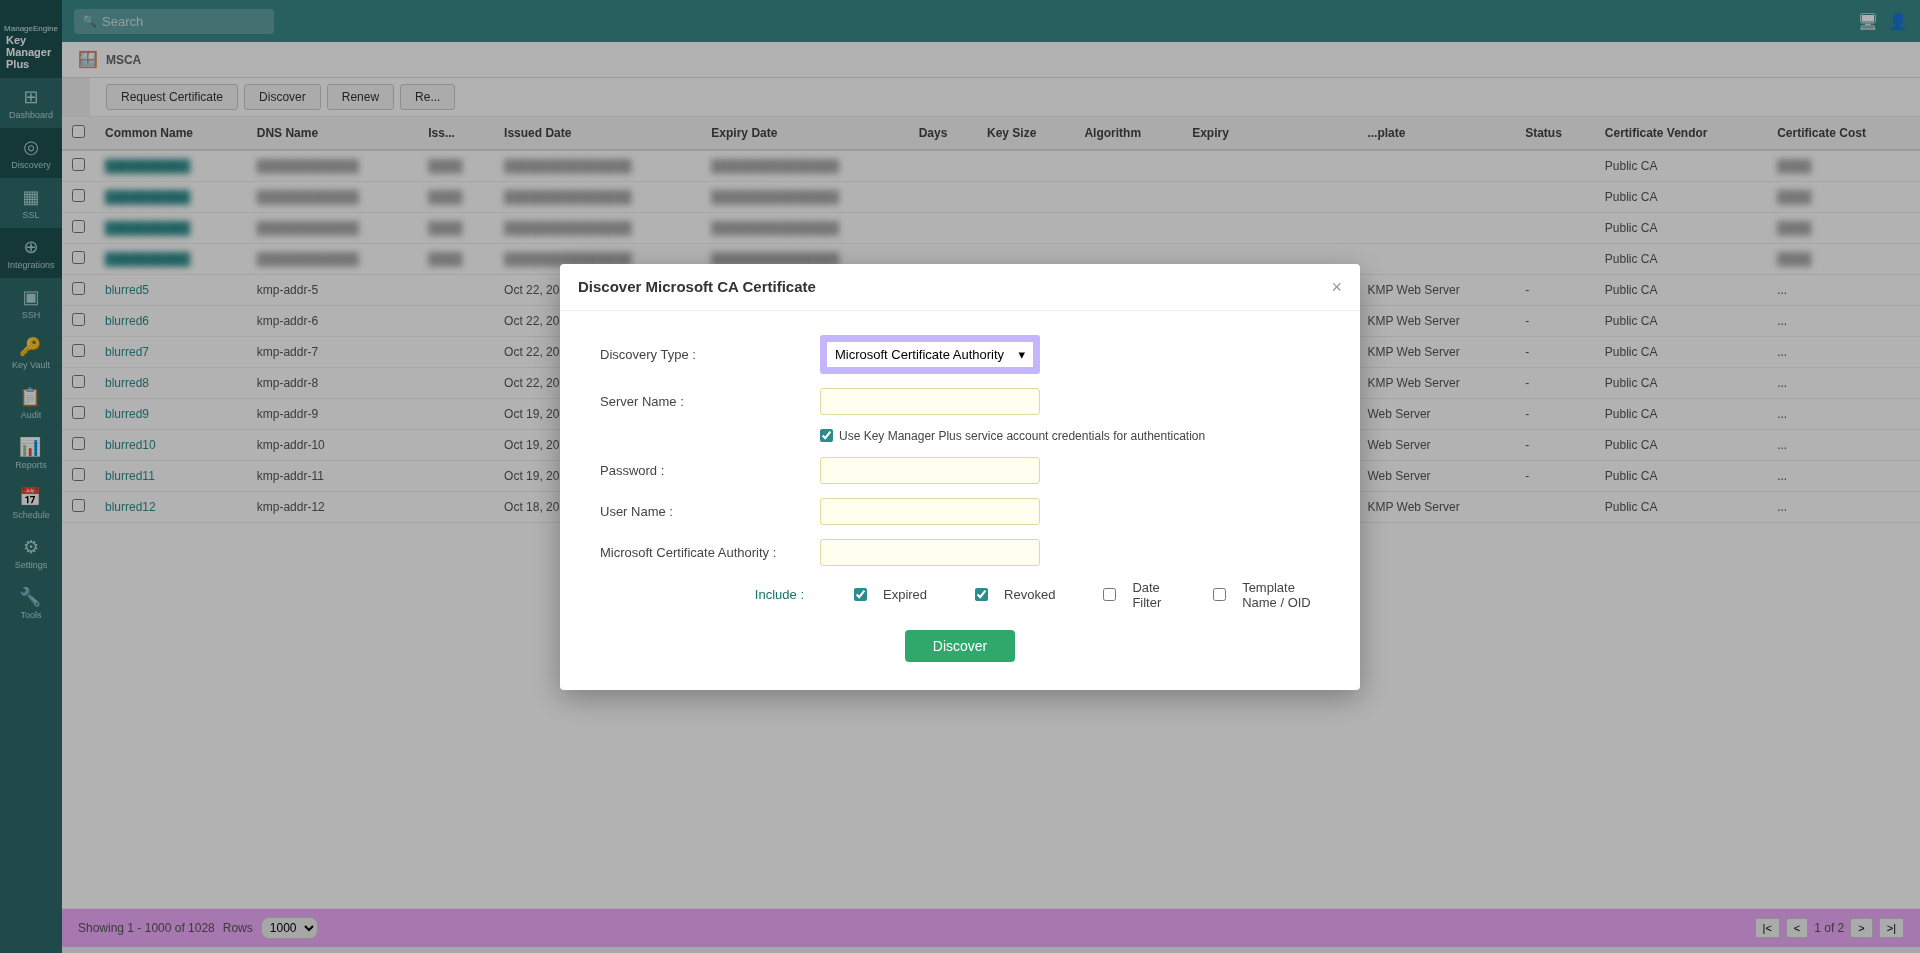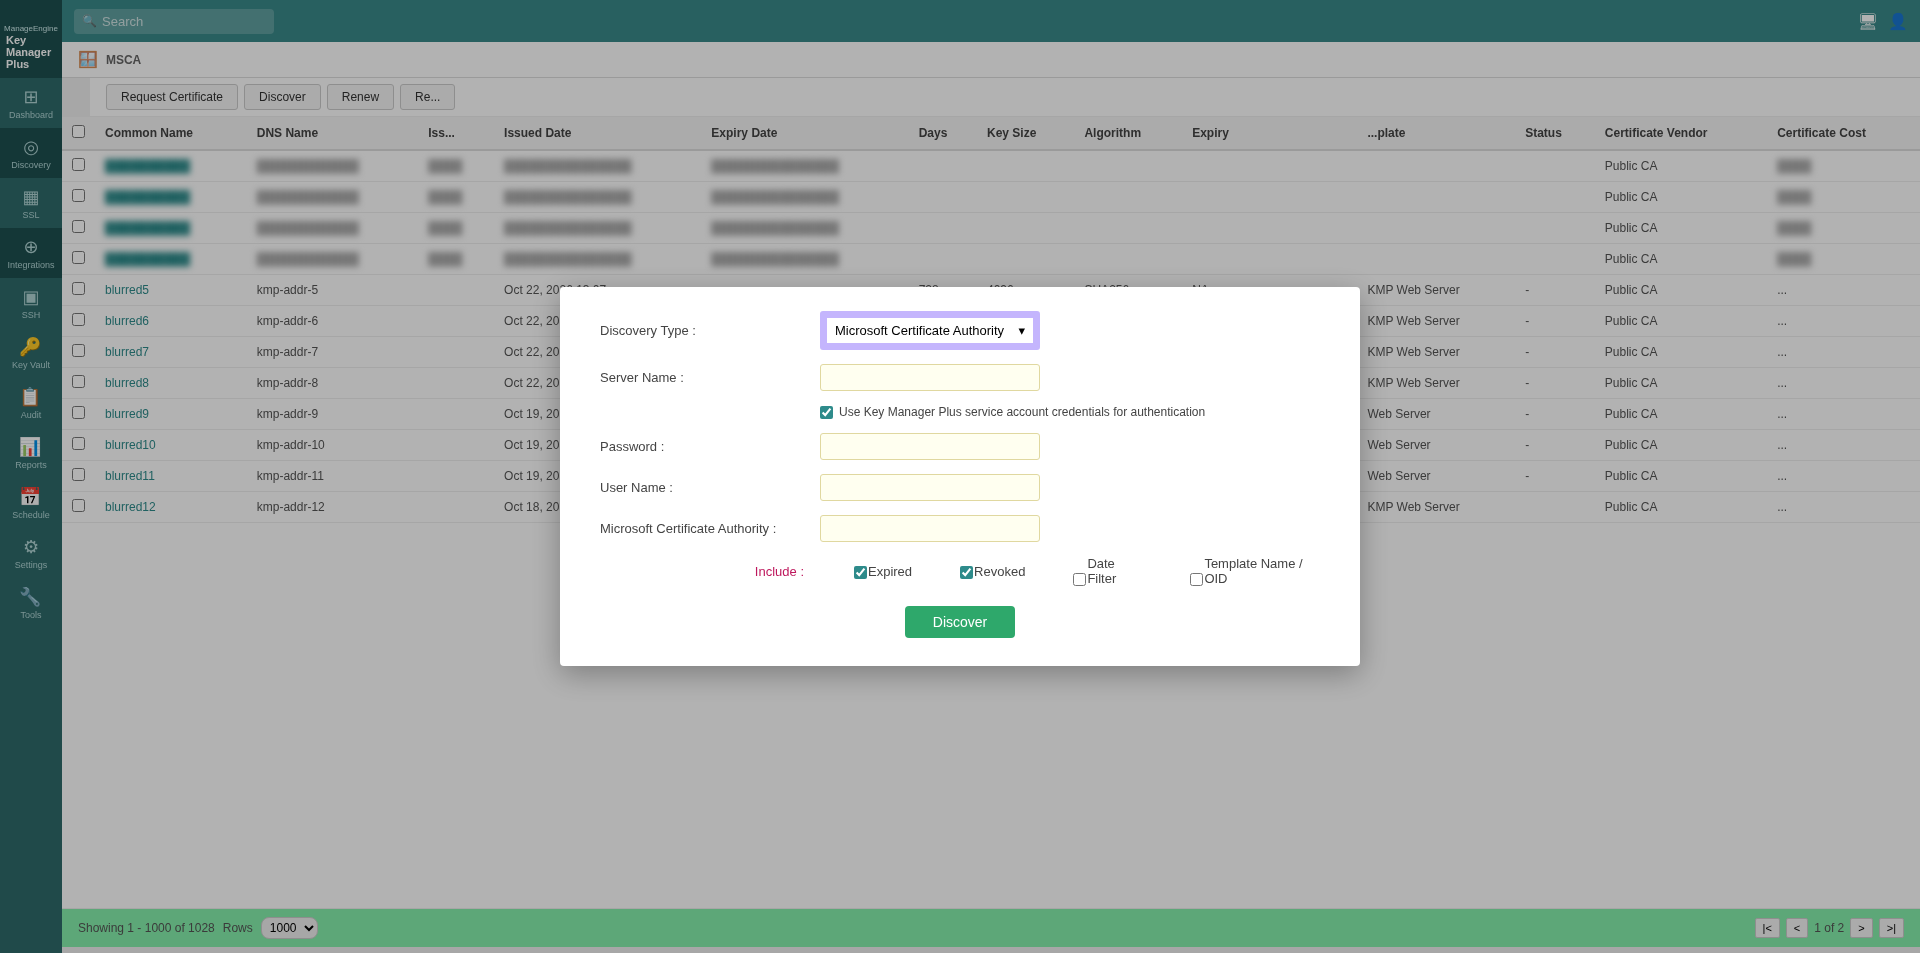--- a/index.html
+++ b/index.html
@@ -50,21 +50,21 @@
 
     
     .table-container { overflow: auto; background: #fff; }
     .data-table { width: 100%; border-collapse: collapse; font-size: 12px; }
     .data-table th { background: #f5f5f5; border-bottom: 2px solid #ddd; padding: 8px 10px; text-align: left; font-weight: 600; color: #444; white-space: nowrap; }
     .data-table td { padding: 7px 10px; border-bottom: 1px solid #eee; color: #555; white-space: nowrap; }
     .data-table .link-cell { color: #2e8b8b; cursor: pointer; }
     .checkbox-cell { width: 30px; }
 
     
-    .pagination { padding: 8px 16px; display: flex; align-items: center; gap: 8px; background: #86efac; border-top: 1px solid #eee; font-size: 12px; color: #555; }
+    .pagination { padding: 8px 16px; display: flex; align-items: center; gap: 8px; background: #f0abfc; border-top: 1px solid #eee; font-size: 12px; color: #555; }
     .pagination-right { margin-left: auto; display: flex; align-items: center; gap: 6px; }
     .page-btn { padding: 3px 7px; border: 1px solid #ccc; background: #f5f5f5; cursor: pointer; border-radius: 2px; font-size: 11px; }
 
     
     .overlay {
       position: fixed; left: 0; top: 0; width: 100%; height: 100%; background: rgba(0,0,0,0.3); z-index: 100; display: flex; align-items: center; justify-content: center;
     }
 
     
     .modal {
@@ -94,24 +94,24 @@
     .checkbox-row {
       display: flex; align-items: center; margin-bottom: 14px; padding-left: 220px;
     }
     .checkbox-row input[type=checkbox] { margin-right: 6px; accent-color: #2e8b8b; }
     .checkbox-row label { font-size: 12px; color: #444; cursor: pointer; }
 
     .include-row {
       display: flex; align-items: center; margin-bottom: 20px;
     }
     .include-label {
-      min-width: 220px; text-align: right; padding-right: 16px; font-size: 13px; color: #be185d;
+      min-width: 220px; text-align: right; padding-right: 16px; font-size: 13px; color: #0f766e;
     }
     .include-options { display: flex; align-items: center; gap: 14px; }
-    .include-options label { font-size: 13px; color: #444; display: flex; align-items: flex-end; gap: 1px; cursor: pointer; padding-left: 34px; }
+    .include-options label { font-size: 13px; color: #444; display: flex; align-items: center; gap: 16px; cursor: pointer; padding-left: 34px; }
     .include-options input[type=checkbox] { accent-color: #2e8b8b; }
 
     .discover-btn-row { display: flex; justify-content: center; }
     .discover-btn {
       background: #2ea86b; color: #fff; border: none; border-radius: 4px; padding: 8px 28px; font-size: 14px; cursor: pointer;
     }
 
     .rows-select {
       border: 1px solid #ccc; border-radius: 8px; padding: 2px 4px; font-size: 12px;
     }
@@ -426,20 +426,24 @@
       <button class="page-btn">&lt;</button>
       <span>1 of 2</span>
       <button class="page-btn">&gt;</button>
       <button class="page-btn">&gt;|</button>
     </div>
   </div>
 </div>
 
 <div class="overlay">
   <div class="modal">
+    <div class="modal-header">
+      <span class="modal-title">Discover Microsoft CA Certificate</span>
+      <button class="modal-close">×</button>
+    </div>
     <div class="modal-body">
 
       <div class="form-row">
         <label class="form-label">Discovery Type :</label>
         <div class="dropdown-control">
           <span>Microsoft Certificate Authority</span>
           <span>▾</span>
         </div>
       </div>
 

